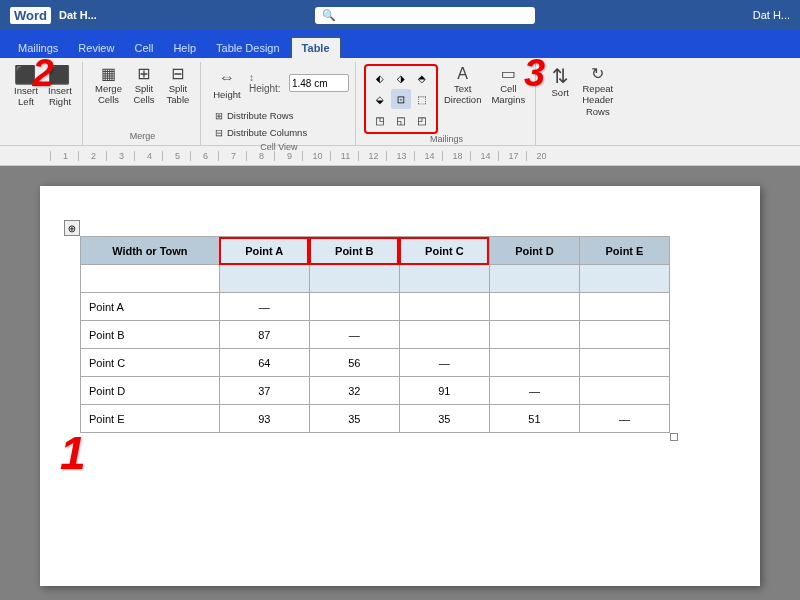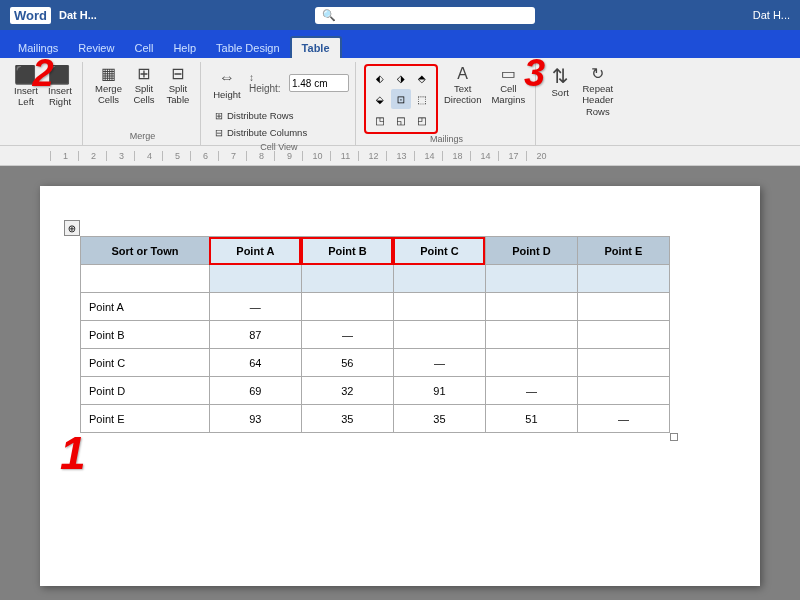--- a/index.html
+++ b/index.html
@@ -412,21 +412,21 @@
     <div class="annot" style="position:absolute;left:20px;top:240px;font-size:46px;">1</div>
 
     <div style="margin-top: 20px; position:relative;">
       
       <div class="table-move-handle">⊕</div>
 
       <div class="table-wrapper">
         <table class="data-table">
           <tbody>
               <tr>
-            <td>Sort or Town</td>
+            <td>Width or Town</td>
 
             <td class="col-highlight header-highlight" style="outline:2px solid #e00;outline-offset:-2px;">Point A</td>
             <td class="col-highlight header-highlight" style="outline:2px solid #e00;outline-offset:-2px;">Point B</td>
             <td class="col-highlight header-highlight" style="outline:2px solid #e00;outline-offset:-2px;">Point C</td>
             <td>Point D</td>
             <td>Point E</td>
           </tr>
           <tr>
             <td></td>
             <td class="col-highlight"></td>
@@ -454,21 +454,21 @@
           <tr>
             <td>Point C</td>
             <td class="center">64</td>
             <td class="center">56</td>
             <td class="center">—</td>
             <td></td>
             <td></td>
           </tr>
           <tr>
             <td>Point D</td>
-            <td class="center">69</td>
+            <td class="center">37</td>
             <td class="center">32</td>
             <td class="center">91</td>
             <td class="center">—</td>
             <td></td>
           </tr>
           <tr>
             <td>Point E</td>
             <td class="center">93</td>
             <td class="center">35</td>
             <td class="center">35</td>

